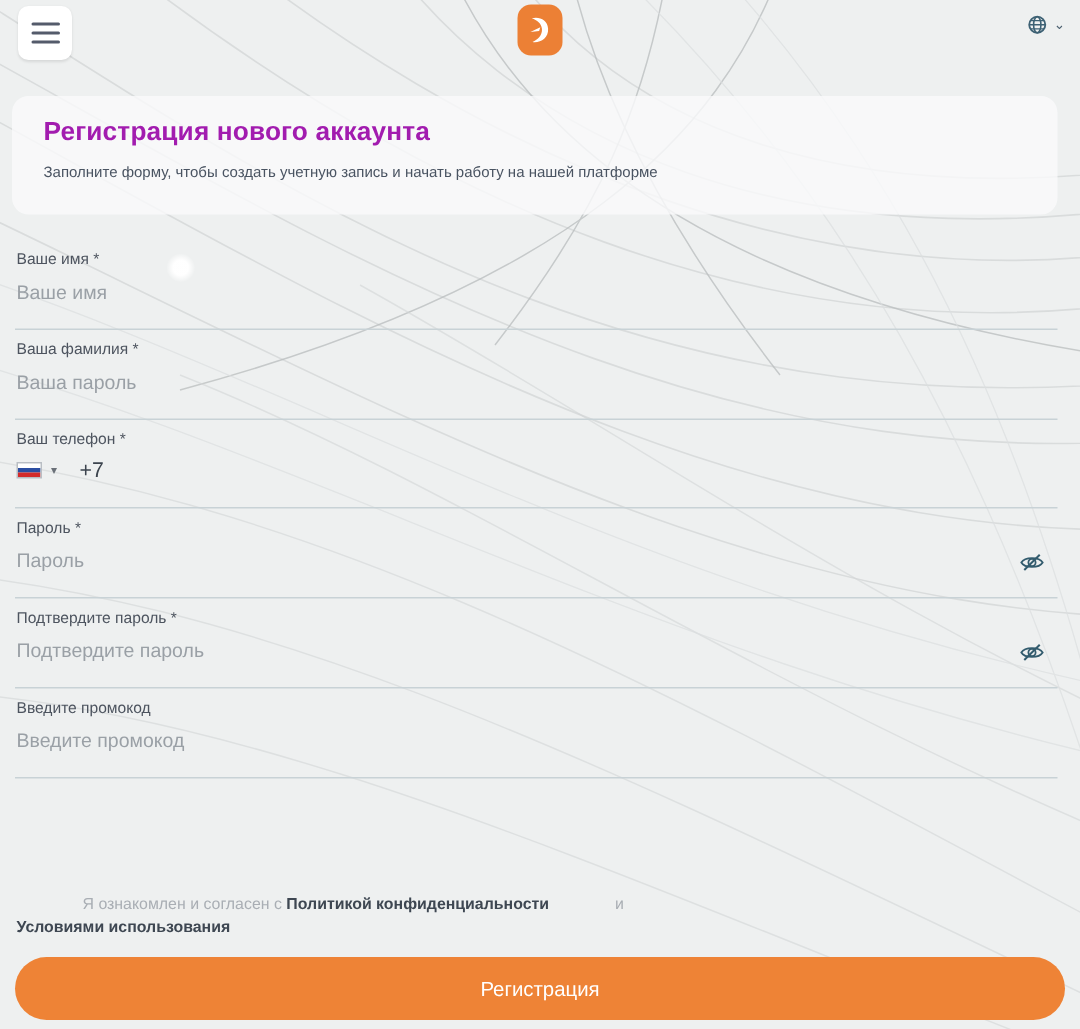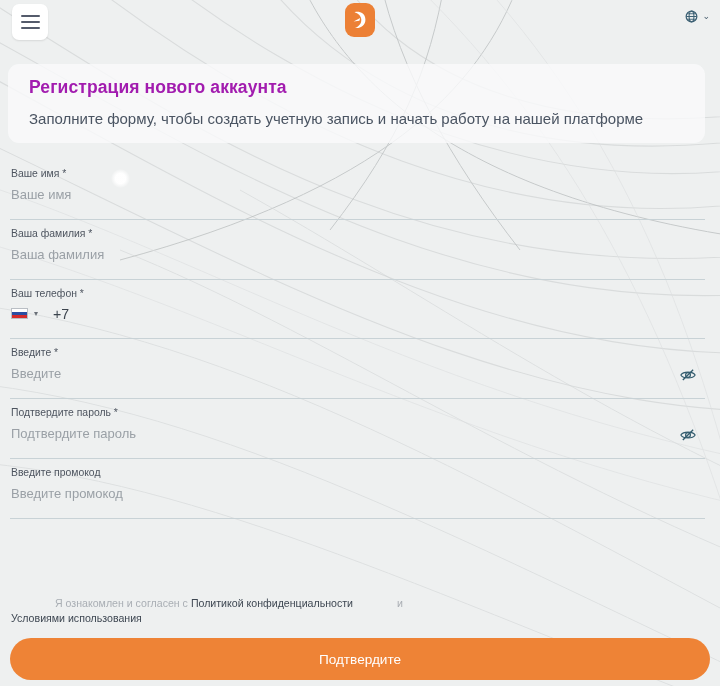--- a/index.html
+++ b/index.html
@@ -112,21 +112,21 @@
     font-size: 17.5px;
     font-weight: bold;
     color: #a21caf;
     letter-spacing: 0.1px;
     white-space: nowrap;
   }
   #hero-subtitle {
     position: absolute;
     left: 21px;
     top: 46px;
-    font-size: 15px;
+    font-size: 10px;
     color: #4a5462;
     white-space: nowrap;
   }
 
   
   #form {
     position: absolute;
     left: 0;
     top: 160px;
     width: 720px;
@@ -218,21 +218,21 @@
     left: 0;
     top: 596px;
     width: 430px;
     padding-left: 11px;
     font-size: 10.6px;
     line-height: 15px;
   }
   #consent .muted { color: #a9aeb4; margin-left: 44px; }
   #consent .link {
     color: #3e4752;
-    font-weight: normal;
+    font-weight: bold;
     cursor: pointer;
   }
 
   
   #submit-button {
     position: absolute;
     left: 10px;
     top: 638px;
     width: 700px;
     height: 42px;
@@ -332,42 +332,42 @@
   <form id="form">
 
     <div class="field">
       <span class="field-label">Ваше имя *</span>
       <span class="field-value">Ваше имя</span>
       <span class="field-underline"></span>
     </div>
 
     <div class="field">
       <span class="field-label">Ваша фамилия *</span>
-      <span class="field-value">Ваша фамилия</span>
+      <span class="field-value">Ваша пароль</span>
       <span class="field-underline"></span>
     </div>
 
 
     <div class="field">
       <span class="field-label">Ваш телефон *</span>
       <div class="phone-row">
         <span class="flag">
           <i class="w"></i>
             <i class="b"></i>
             <i class="r"></i>
         </span>
         <span class="flag-chev">▾</span>
         <span class="dial-code">+7</span>
       </div>
       <span class="field-underline"></span>
     </div>
 
     <div class="field">
-      <span class="field-label">Введите *</span>
-      <span class="field-value">Введите</span>
+      <span class="field-label">Пароль *</span>
+      <span class="field-value">Пароль</span>
       <span class="eye-toggle">
         <svg width="18" height="16" viewBox="0 0 20 18" aria-hidden="true">
           <path d="M2 9 C 4.6 4.6, 15.4 4.6, 18 9 C 15.4 13.4, 4.6 13.4, 2 9 Z" fill="none" stroke="#335c6e" stroke-width="1.35"></path>
           <circle cx="10" cy="9" r="2.7" fill="none" stroke="#335c6e" stroke-width="1.35"></circle>
           <line x1="4.2" y1="14.6" x2="15.8" y2="3.2" stroke="#335c6e" stroke-width="1.5"></line>
         </svg>
       </span>
       <span class="field-underline"></span>
     </div>
 
@@ -390,16 +390,16 @@
       <span class="field-underline"></span>
     </div>
   </form>
 
   <div id="consent">
     <span class="muted">Я ознакомлен и согласен с</span>
     <span class="link">Политикой конфиденциальности</span><span class="muted">и</span>
     <span class="link">Условиями использования</span>
   </div>
 
-  <button id="submit-button">Подтвердите</button>
+  <button id="submit-button">Регистрация</button>
 
   <div id="touch-indicator"></div>
 </div>
 
 </body></html>

